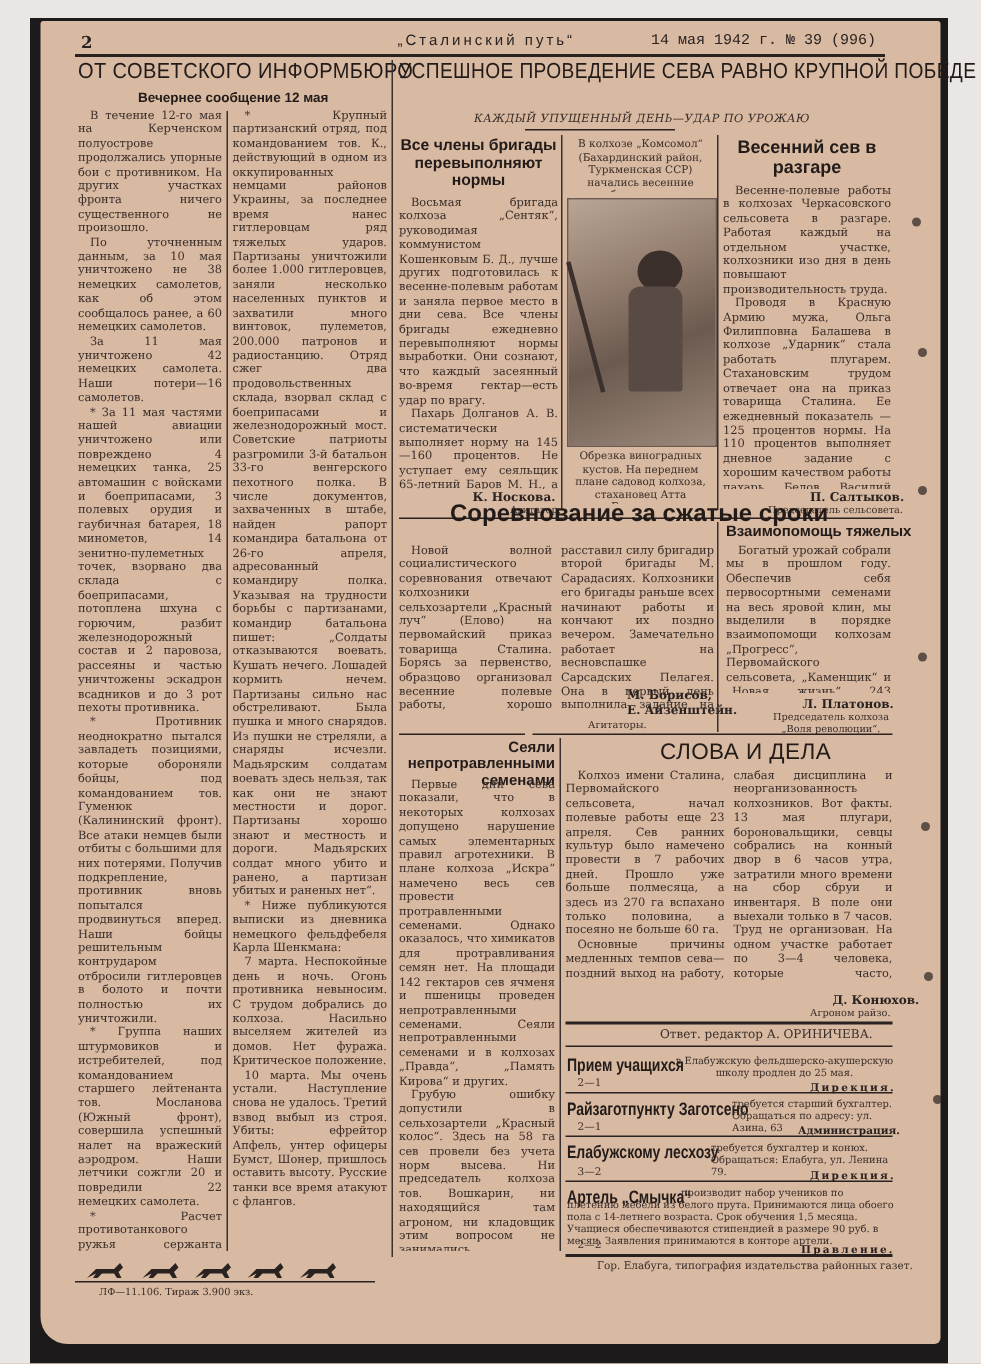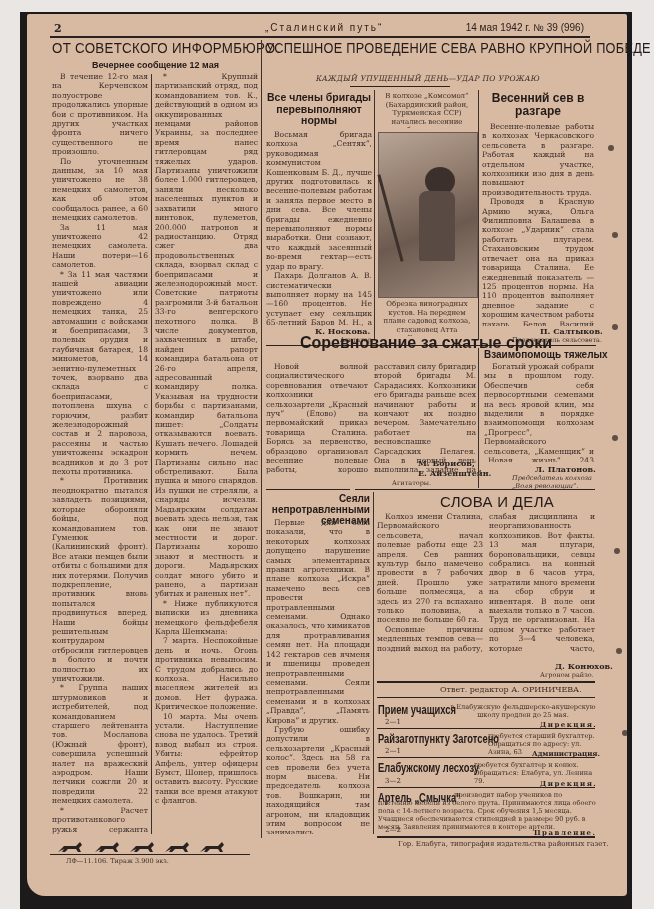--- a/index.html
+++ b/index.html
@@ -2,21 +2,21 @@
 <html><head>
 <meta charset="utf-8">
 <style>
   html, body { margin:0; padding:0; }
   body { width:654px; height:909px; background:#e9e6e3; position:relative; overflow:hidden; font-family:"DejaVu Serif", serif; }
   .frame { position:absolute; left:20px; top:12px; width:612px; height:897px; background:#1c1a1a; }
   .paper { position:absolute; left:27px; top:14px; width:600px; height:882px; background:#d8b9a1; border-radius:2px 2px 4px 18px; }
   .masthead { position:absolute; left:50px; top:20px; width:540px; height:16px; color:#2a2220; font-size:10px; }
   .masthead .pg { position:absolute; left:4px; top:2px; font-weight:bold; font-size:11px; }
   .masthead .title { position:absolute; left:215px; top:2px; letter-spacing:2px; font-family:"Liberation Sans", sans-serif; }
-  .masthead .date { position:absolute; right:6px; top:2px; font-family:Liberation Sans, sans-serif; }
+  .masthead .date { position:absolute; right:6px; top:2px; font-family:Liberation Mono, monospace; }
   .rule { position:absolute; background:#2a2220; }
   .vline { position:absolute; background:#3a302c; width:1px; }
   .h1 { position:absolute; font-family:"Liberation Sans", sans-serif; color:#221b19; font-weight:normal; letter-spacing:0.3px; }
   .h-cond { font-family:"Liberation Sans", sans-serif; font-weight:bold; color:#221b19; }
   .txt { position:absolute; font-size:7.6px; line-height:9.4px; color:#3a2e2a; text-align:justify; font-family:"DejaVu Serif", serif; overflow:hidden; }
   .txt p { margin:0; text-indent:8px; }
   .sig { position:absolute; font-size:8px; font-weight:bold; color:#2a2220; font-family:"DejaVu Serif", serif; }
   .sub { position:absolute; font-size:6.5px; color:#3a2e2a; font-family:"DejaVu Serif", serif; }
   .photo { position:absolute; left:378px; top:132px; width:98px; height:164px; background:linear-gradient(160deg,#b9a595 0%,#8f7a6c 35%,#6c5a50 60%,#9c887a 100%); border:1px solid #6a5a52; }
   .photo .head { position:absolute; left:46px; top:34px; width:30px; height:28px; border-radius:50%; background:#3c302c; }
@@ -119,21 +119,21 @@
 <div class="sig" style="left:418px;top:458px;">М. Борисов,</div>
 <div class="sig" style="left:418px;top:468px;">Е. Айзенштейн.</div>
 <div class="sub" style="left:392px;top:479px;">Агитаторы.</div>
 <div class="vline" style="left:478px;top:348px;height:140px;"></div>
 
 <div class="h-cond" style="position:absolute;left:484px;top:349px;font-size:10px;">Взаимопомощь тяжелых</div>
 <div class="txt" style="left:484px;top:362px;width:110px;height:100px;">
   <p>Богатый урожай собрали мы в прошлом году. Обеспечив себя первосортными семенами на весь яровой клин, мы выделили в порядке взаимопомощи колхозам „Прогресс“, Первомайского сельсовета, „Каменщик“ и „Новая жизнь“ 243 центнера семян пшеницы и 193 центнеров ржи для обмена на семена яровых культур.</p>
 </div>
 <div class="sig" style="left:535px;top:464px;">Л. Платонов.</div>
-<div class="sub" style="left:512px;top:474px;width:84px;text-align:left;font-style:italic;">Председатель колхоза „Воля революции“.</div>
+<div class="sub" style="left:512px;top:474px;width:84px;text-align:center;">Председатель колхоза „Воля революции“.</div>
 
 <div class="rule" style="left:355px;top:489px;width:240px;height:1px;"></div>
 <div class="rule" style="left:266px;top:489px;width:84px;height:1px;"></div>
 
 <div class="h-cond" style="position:absolute;left:266px;top:493px;width:104px;font-size:10px;line-height:11px;text-align:right;">Сеяли непротравленными семенами</div>
 <div class="txt" style="left:266px;top:518px;width:104px;height:316px;">
   <p>Первые дни сева показали, что в некоторых колхозах допущено нарушение самых элементарных правил агротехники. В плане колхоза „Искра“ намечено весь сев провести протравленными семенами. Однако оказалось, что химикатов для протравливания семян нет. На площади 142 гектаров сев ячменя и пшеницы проведен непротравленными семенами. Сеяли непротравленными семенами и в колхозах „Правда“, „Память Кирова“ и других.</p>
   <p>Грубую ошибку допустили в сельхозартели „Красный колос“. Здесь на 58 га сев провели без учета норм высева. Ни председатель колхоза тов. Вошкарин, ни находящийся там агроном, ни кладовщик этим вопросом не занимались. Аналогичные факты имеются в колхозах „Искра“, „Память Кирова“.</p>
 
 </div>

